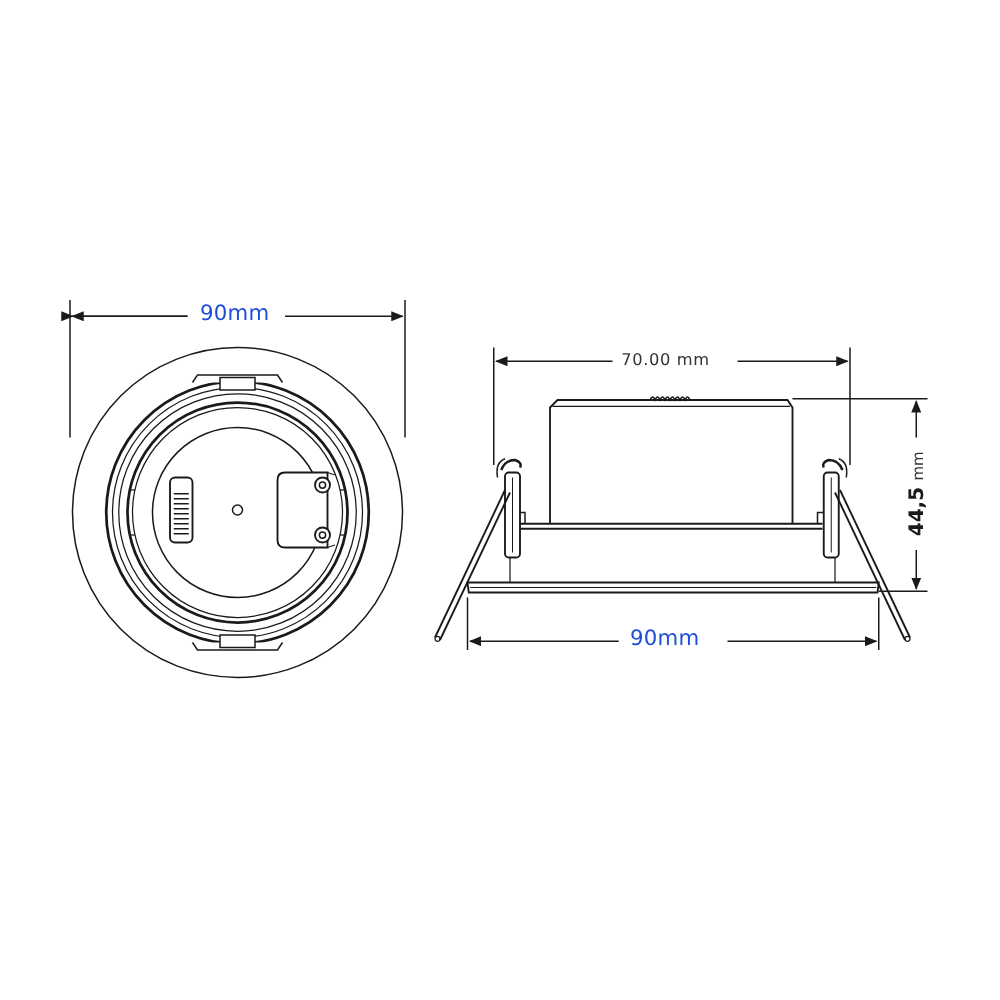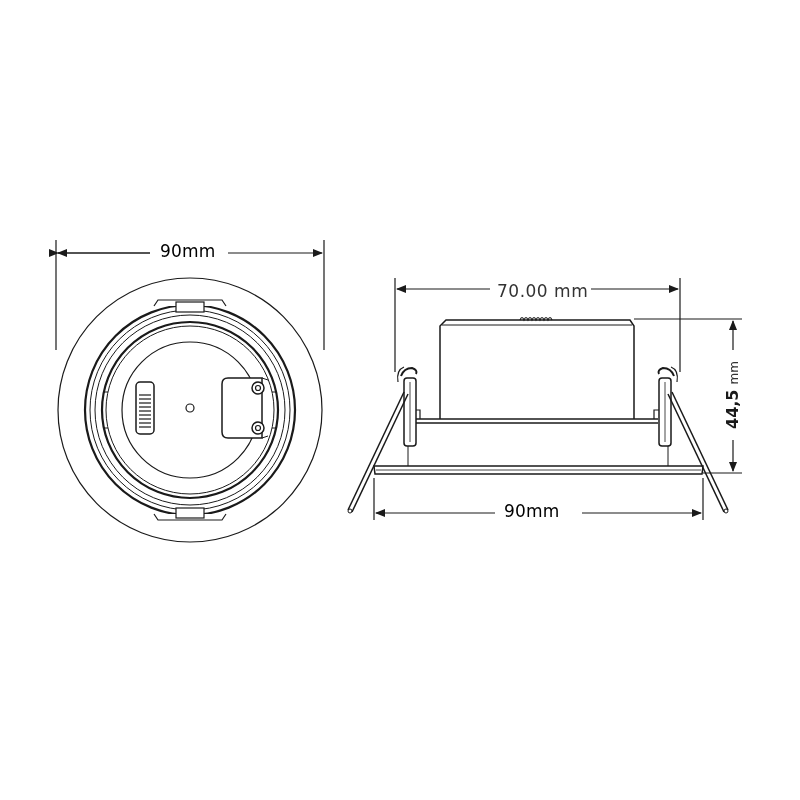--- a/index.html
+++ b/index.html
@@ -1,20 +1,20 @@
 <!DOCTYPE html>
 <html><head>
   <meta charset="utf-8">
   <style>
     html, body { margin: 0; padding: 0; background: #ffffff; }
     body { width: 800px; height: 800px; position: relative; overflow: hidden; font-family: "DejaVu Sans", sans-serif; }
     svg { position: absolute; left: 0; top: 0; }
-    .lbl { position: absolute; color: #000000; background: #ffffff; white-space: nowrap; }
+    .lbl { position: absolute; color: #1d4ed8; background: #ffffff; white-space: nowrap; }
     .lbl-big { font-size: 17px; font-weight: normal; letter-spacing: 0.2px; }
-    .lbl-mid { font-size: 17px; color: #333333; letter-spacing: 0.5px; }
+    .lbl-mid { font-size: 13px; color: #333333; letter-spacing: 0.5px; }
     .vert { position: absolute; transform: rotate(-90deg); transform-origin: center center; white-space: nowrap; background:#fff; }
   </style>
 </head>
 <body>
 
 <svg width="800" height="800" viewBox="0 0 800 800">
   <defs>
     <marker id="arr" markerWidth="10" markerHeight="8" refX="9" refY="4" orient="auto" markerUnits="userSpaceOnUse">
       <path d="M0,0 L10,4 L0,8 Z" fill="#1a1a1a"></path>
     </marker>

